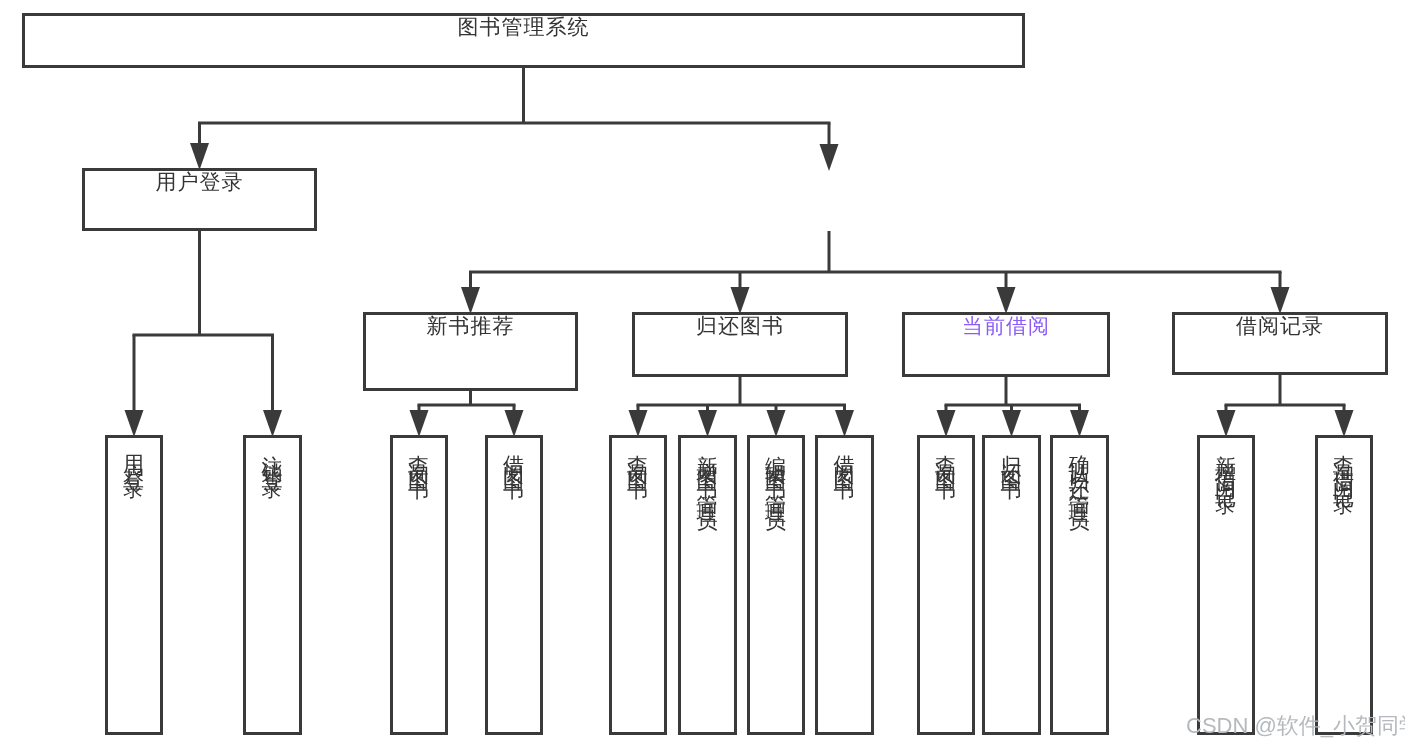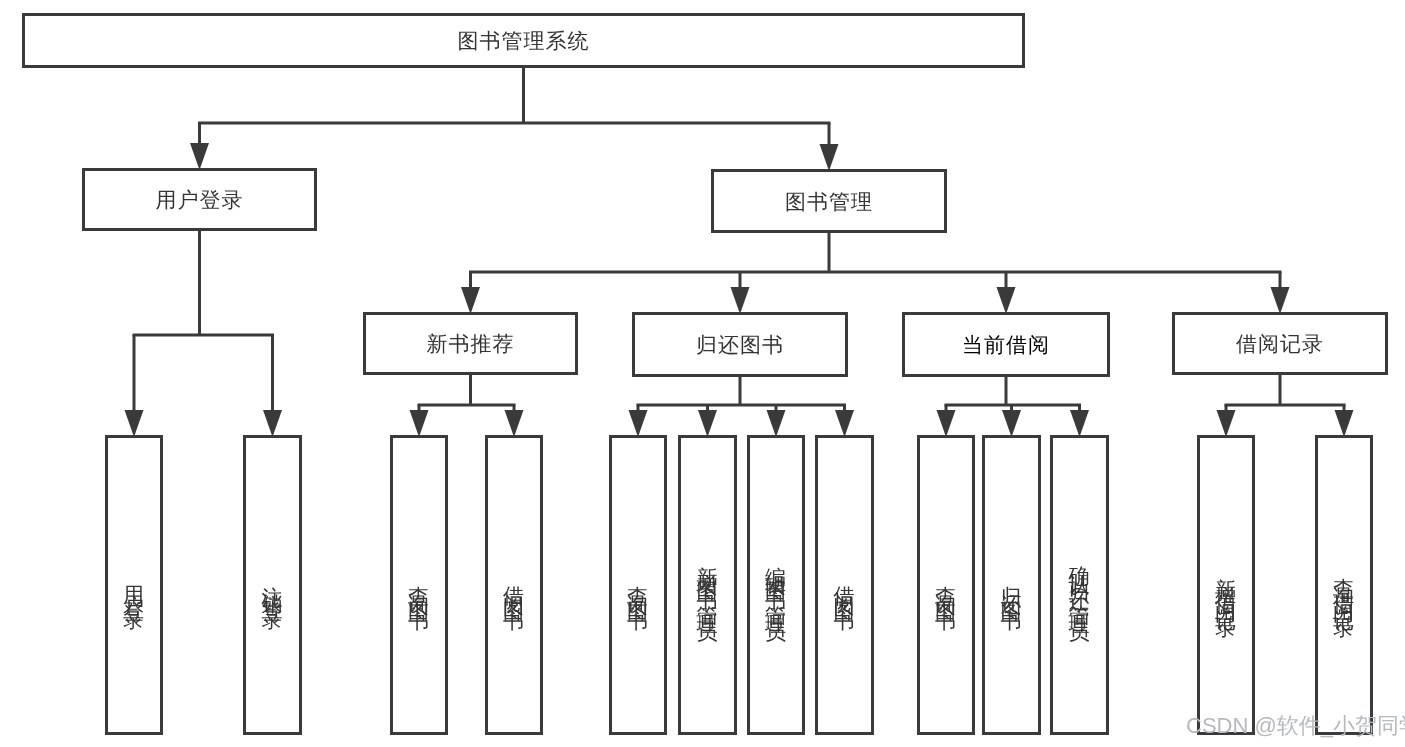--- a/index.html
+++ b/index.html
@@ -20,21 +20,20 @@
     left: 0;
     top: 0;
     z-index: 1;
   }
   .node {
     position: absolute;
     box-sizing: border-box;
     background: #ffffff;
     border: 3px solid #3a3a3a;
     display: flex;
-    align-items: center;
     justify-content: center;
     z-index: 2;
   }
   .node-label {
     color: #343434;
     font-size: 21px;
     line-height: 1;
     white-space: nowrap;
   }
   .node-h .node-label {
@@ -114,31 +113,28 @@
       <line x1="1344" y1="405" x2="1344" y2="416" stroke="#3a3a3a" stroke-width="3"></line>
       <polygon points="1334.5,410 1353.5,410 1344,437" fill="#3a3a3a"></polygon>
     </svg>
   <span id="watermark" style="color: rgb(181, 185, 190);">CSDN @软件_小贺同学</span>
 <div class="node node-h" style="left: 22px; top: 13px; width: 1003px; height: 55px; border-color: rgb(58, 58, 58); background: rgb(255, 255, 255);">
       <span class="node-label" style="color: rgb(52, 52, 52);">图书管理系统</span>
     </div>
     <div class="node node-h" style="left: 82px; top: 168px; width: 235px; height: 63px; border-color: rgb(58, 58, 58); background: rgb(255, 255, 255);">
       <span class="node-label" style="color: rgb(52, 52, 52);">用户登录</span>
     </div>
-    <div class="node node-h" style="left: 711px; top: 169px; width: 236px; height: 64px; border-color: rgb(58, 58, 58); background: rgb(255, 255, 255);">
-      <span class="node-label" style="color: rgb(52, 52, 52);">图书管理</span>
-    </div>
-    <div class="node node-h" style="left: 363px; top: 312px; width: 215px; height: 63px; border-color: rgb(58, 58, 58); background: rgb(255, 255, 255);">
+    <div class="node node-h" style="left: 363px; top: 312px; width: 215px; height: 79px; border-color: rgb(58, 58, 58); background: rgb(255, 255, 255);">
       <span class="node-label" style="color: rgb(52, 52, 52);">新书推荐</span>
     </div>
     <div class="node node-h" style="left: 632px; top: 312px; width: 216px; height: 65px; border-color: rgb(58, 58, 58); background: rgb(255, 255, 255);">
       <span class="node-label" style="color: rgb(52, 52, 52);">归还图书</span>
     </div>
     <div class="node node-h" style="left: 902px; top: 312px; width: 208px; height: 65px; border-color: rgb(58, 58, 58); background: rgb(255, 255, 255);">
-      <span class="node-label" style="color: #000000;">当前借阅</span>
+      <span class="node-label" style="color: #8b5cf6;">当前借阅</span>
     </div>
     <div class="node node-h" style="left: 1172px; top: 312px; width: 216px; height: 63px; border-color: rgb(58, 58, 58); background: rgb(255, 255, 255);">
       <span class="node-label" style="color: rgb(52, 52, 52);">借阅记录</span>
     </div>
     <div class="node node-v" style="left: 105px; top: 435px; width: 58px; height: 300px; border-color: rgb(58, 58, 58); background: rgb(255, 255, 255);">
       <span class="node-label" style="color: rgb(52, 52, 52);">用户登录</span>
     </div>
     <div class="node node-v" style="left: 243px; top: 435px; width: 59px; height: 300px; border-color: rgb(58, 58, 58); background: rgb(255, 255, 255);">
       <span class="node-label" style="color: rgb(52, 52, 52);">注销登录</span>
     </div>

